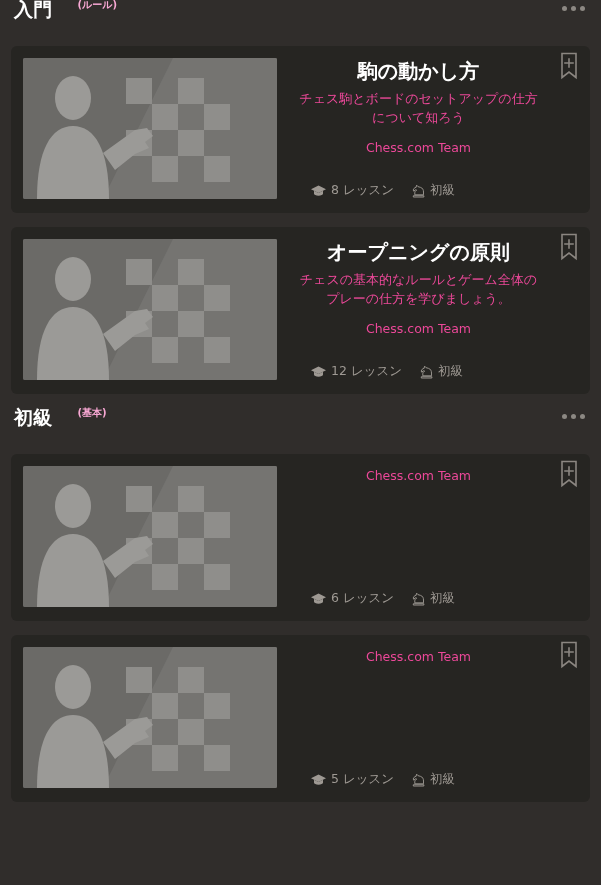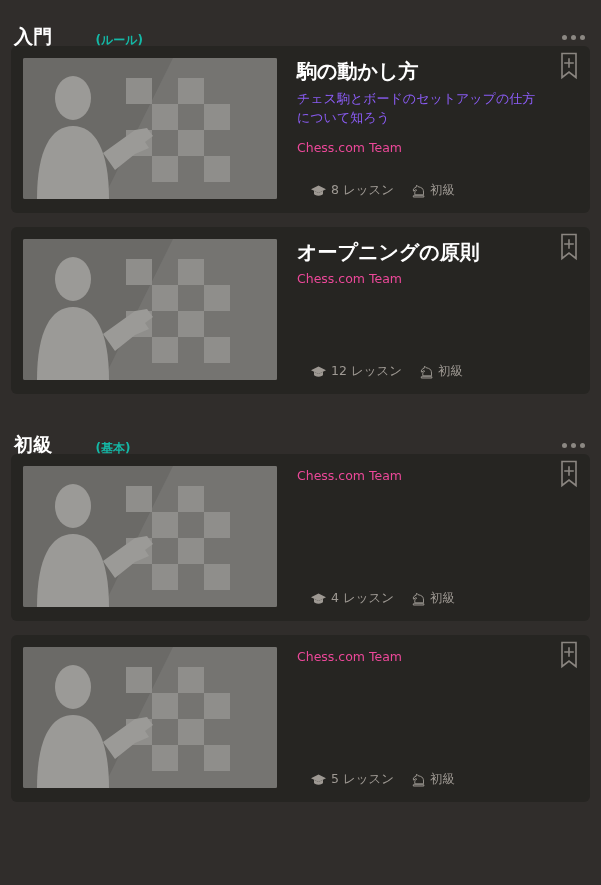--- a/index.html
+++ b/index.html
@@ -20,58 +20,57 @@
     height: 885px;
     position: relative;
     background: #302d2b;
     box-sizing: border-box;
   }
 
   
   .section-header {
     height: 46px;
     display: flex;
-    align-items: flex-end;
+    align-items: flex-start;
     padding: 0 14px 0 14px;
     box-sizing: border-box;
-    gap: 36px;
   }
   .section-title {
     font-size: 19px;
     font-weight: bold;
     color: #ffffff;
     letter-spacing: 0.2px;
     line-height: 1;
   }
   .section-subtitle {
-    font-size: 12px;
+    font-size: 10px;
     font-weight: bold;
-    color: #14b8a6;
-    margin-left: 7px;
+    color: #f9a8d4;
+    margin-left: 25px;
     line-height: 1;
   }
   .section-spacer { flex: 1 1 auto; }
 
   .kebab-menu {
     display: flex;
     align-items: center;
     gap: 4px;
     padding: 6px 2px;
     cursor: pointer;
   }
   .kebab-dot {
     width: 5px;
     height: 5px;
     border-radius: 50%;
     background: #8c8883;
     display: block;
   }
 
   
-  .cards { padding: 0 11px; box-sizing: border-box; }
+  .cards { padding: 0 11px; box-sizing: border-box; text-align: center; }
   .course-card {
     position: relative;
     background: #262522;
     border-radius: 6px;
     margin-bottom: 14px;
     padding: 12px;
     display: flex;
     box-sizing: border-box;
     width: 579px;
     height: 167px;
@@ -103,21 +102,21 @@
   }
   .card-title {
     font-size: 20px;
     font-weight: bold;
     color: #ffffff;
     line-height: 1.15;
     margin: 0 0 7px 0;
   }
   .card-desc {
     font-size: 13px;
-    color: #8b5cf6;
+    color: #ec4899;
     line-height: 1.45;
     margin: 0 0 12px 0;
   }
   .card-author {
     font-size: 12.5px;
     color: #ec4899;
     line-height: 1.2;
     margin: 0;
   }
   .card-meta {
@@ -235,20 +234,21 @@
             </g>
             <g fill="#9b9a97">
               <ellipse cx="50" cy="40" rx="18" ry="22"></ellipse>
               <path d="M14 141 C14 92 28 68 50 68 C72 68 86 92 86 141 Z"></path>
               <path d="M80 95 L112 72 L124 70 L130 78 L122 84 L126 90 L112 96 L92 112 Z"></path>
             </g>
           </svg>
         </div>
         <div class="card-body">
           <div class="card-title">オープニングの原則</div>
+          <div class="card-desc">チェスの基本的なルールとゲーム全体のプレーの仕方を学びましょう。</div>
           <div class="card-author">Chess.com Team</div>
           <div class="card-meta">
             <span class="meta-item">
               <svg class="meta-icon" width="15" height="12" viewBox="0 0 16 12" aria-hidden="true">
                 <path d="M8 0 L16 4 L8 8 L0 4 Z" fill="#9e9993"></path>
                 <path d="M3.2 5.6 L3.2 9 C3.2 10.2 5.3 11 8 11 C10.7 11 12.8 10.2 12.8 9 L12.8 5.6 L8 8 Z" fill="#9e9993"></path>
               </svg>
               <span>12 レッスン</span>
             </span>
             <span class="meta-item">
@@ -307,21 +307,21 @@
           </svg>
         </div>
         <div class="card-body">
           <div class="card-author">Chess.com Team</div>
           <div class="card-meta">
             <span class="meta-item">
               <svg class="meta-icon" width="15" height="12" viewBox="0 0 16 12" aria-hidden="true">
                 <path d="M8 0 L16 4 L8 8 L0 4 Z" fill="#9e9993"></path>
                 <path d="M3.2 5.6 L3.2 9 C3.2 10.2 5.3 11 8 11 C10.7 11 12.8 10.2 12.8 9 L12.8 5.6 L8 8 Z" fill="#9e9993"></path>
               </svg>
-              <span>4 レッスン</span>
+              <span>6 レッスン</span>
             </span>
             <span class="meta-item">
               <svg class="meta-icon" width="13" height="14" viewBox="0 0 14 15" aria-hidden="true">
                 <path d="M5 1.2 L6.4 2.8 L9.2 3.6 C11.4 4.3 12.4 6.2 12.4 8.6 L12.4 11.6 L3 11.6 L3 9.6 C3 8.2 3.8 7.2 5 6.6 L3.4 6.2 L2 7.8 L1.2 6.4 L3.2 3.6 L4.4 3.6 Z M1.4 12.6 L12.8 12.6 L12.8 14 L1.4 14 Z" fill="none" stroke="#9e9993" stroke-width="1"></path>
               </svg>
               <span>初級</span>
             </span>
           </div>
         </div>
         <div class="bookmark-btn">

